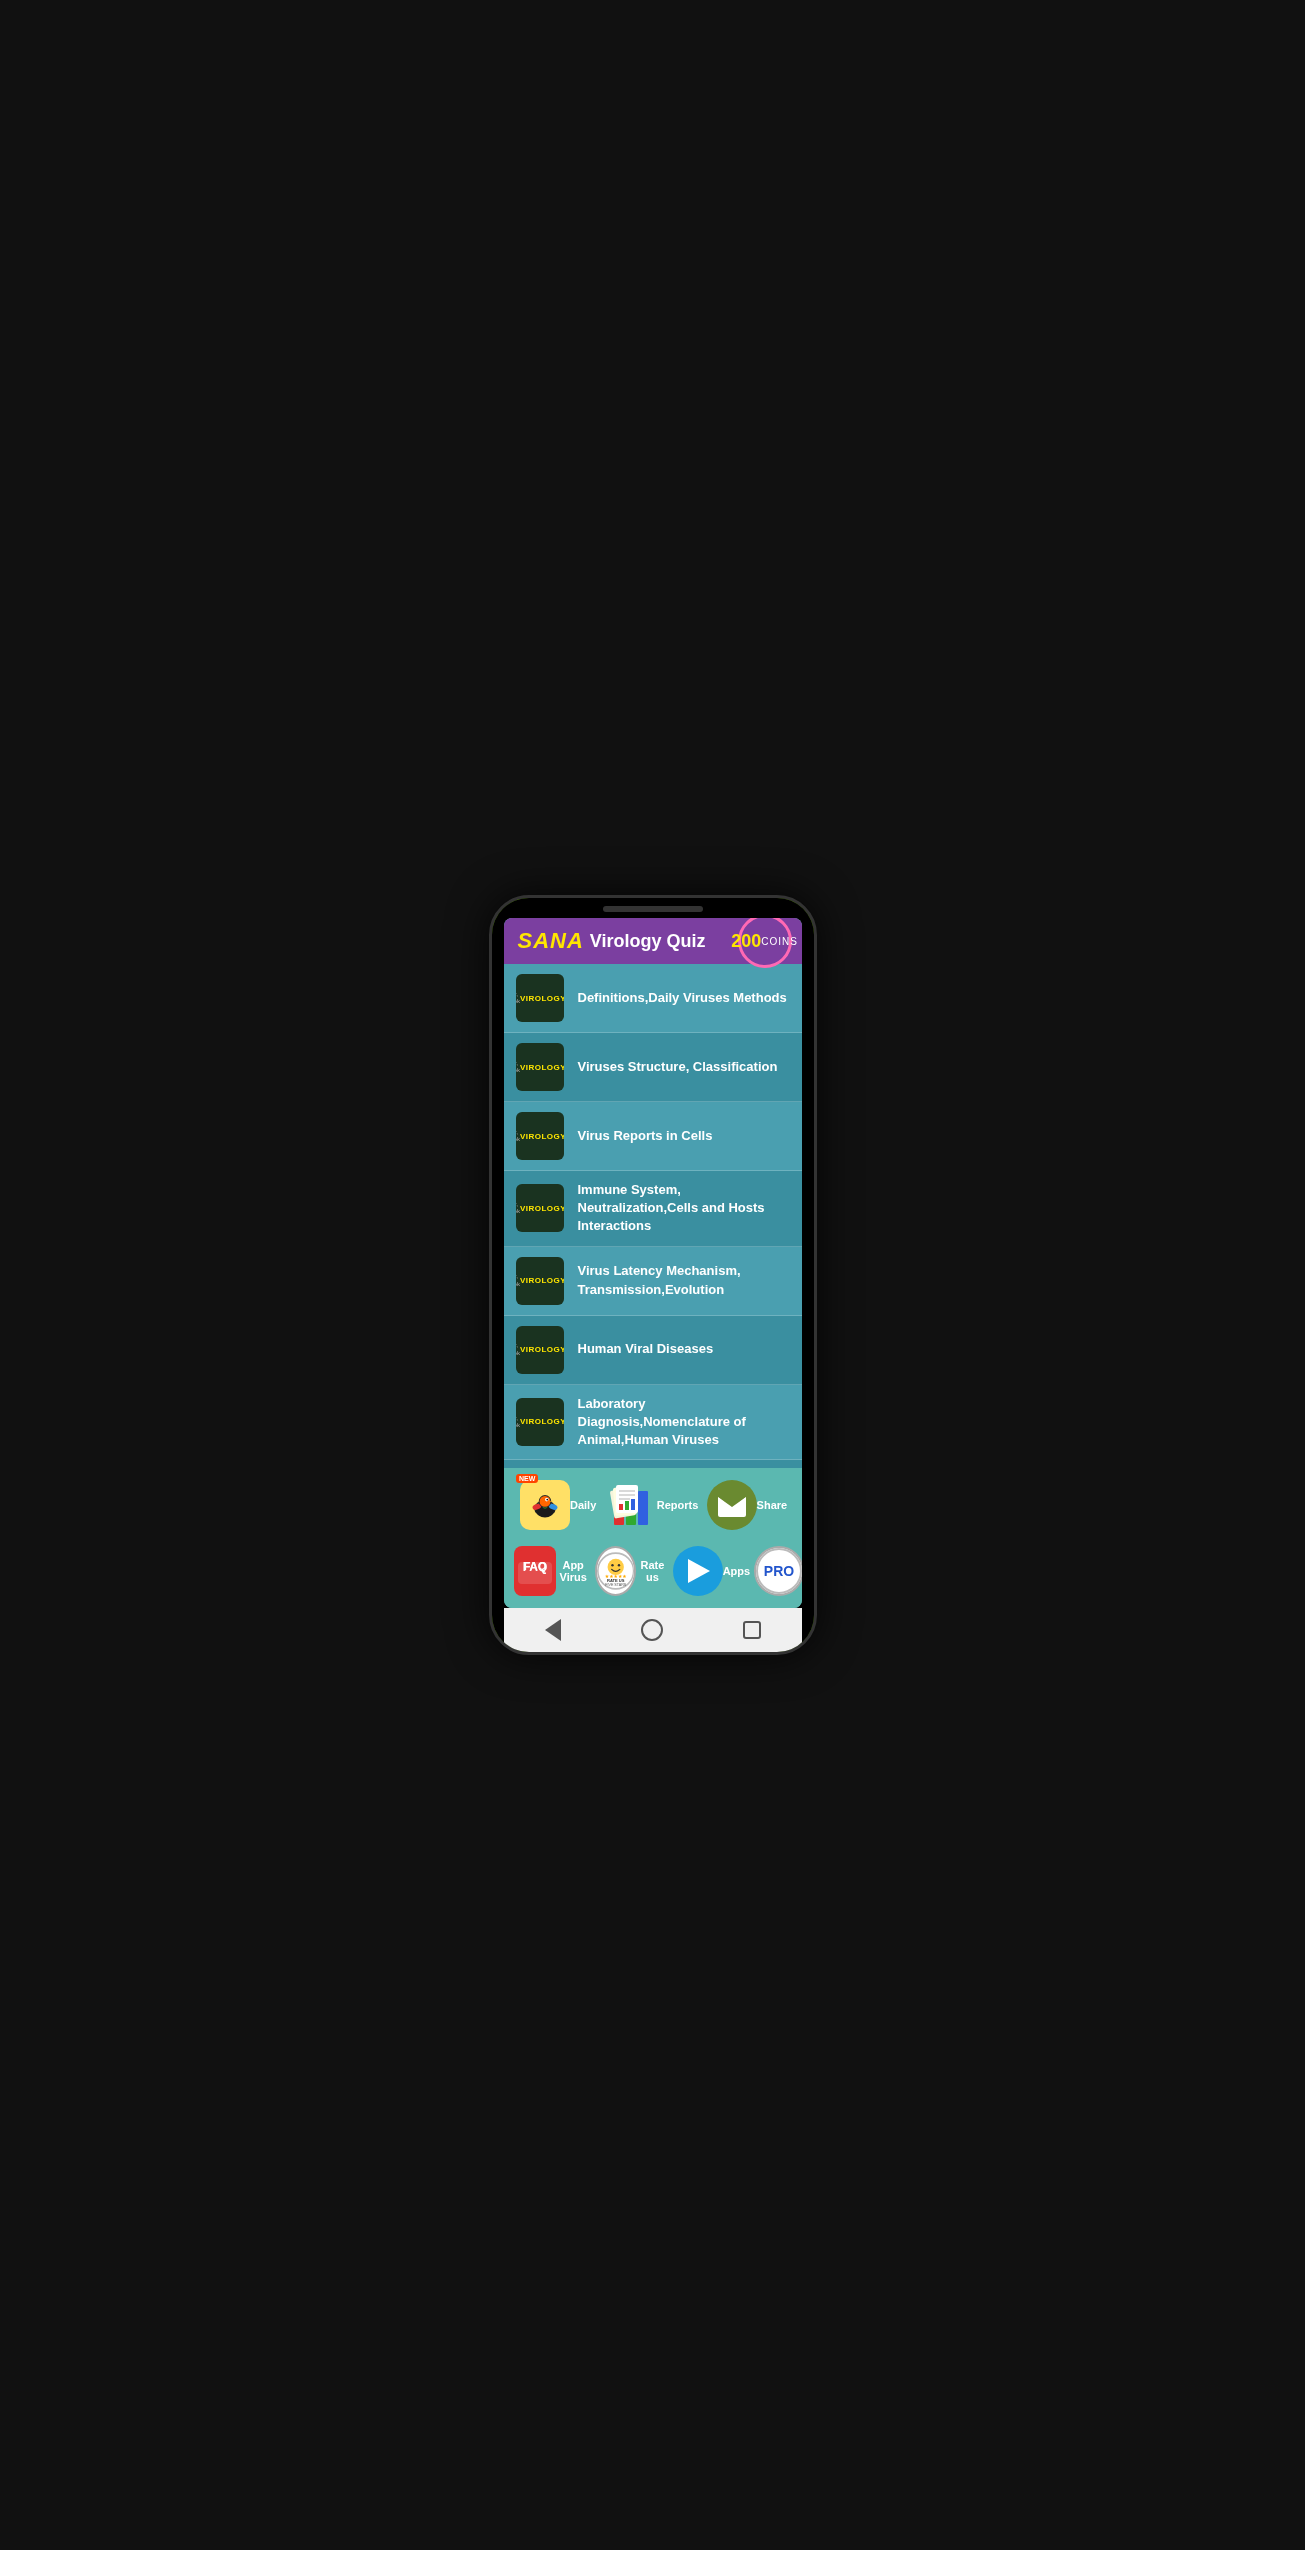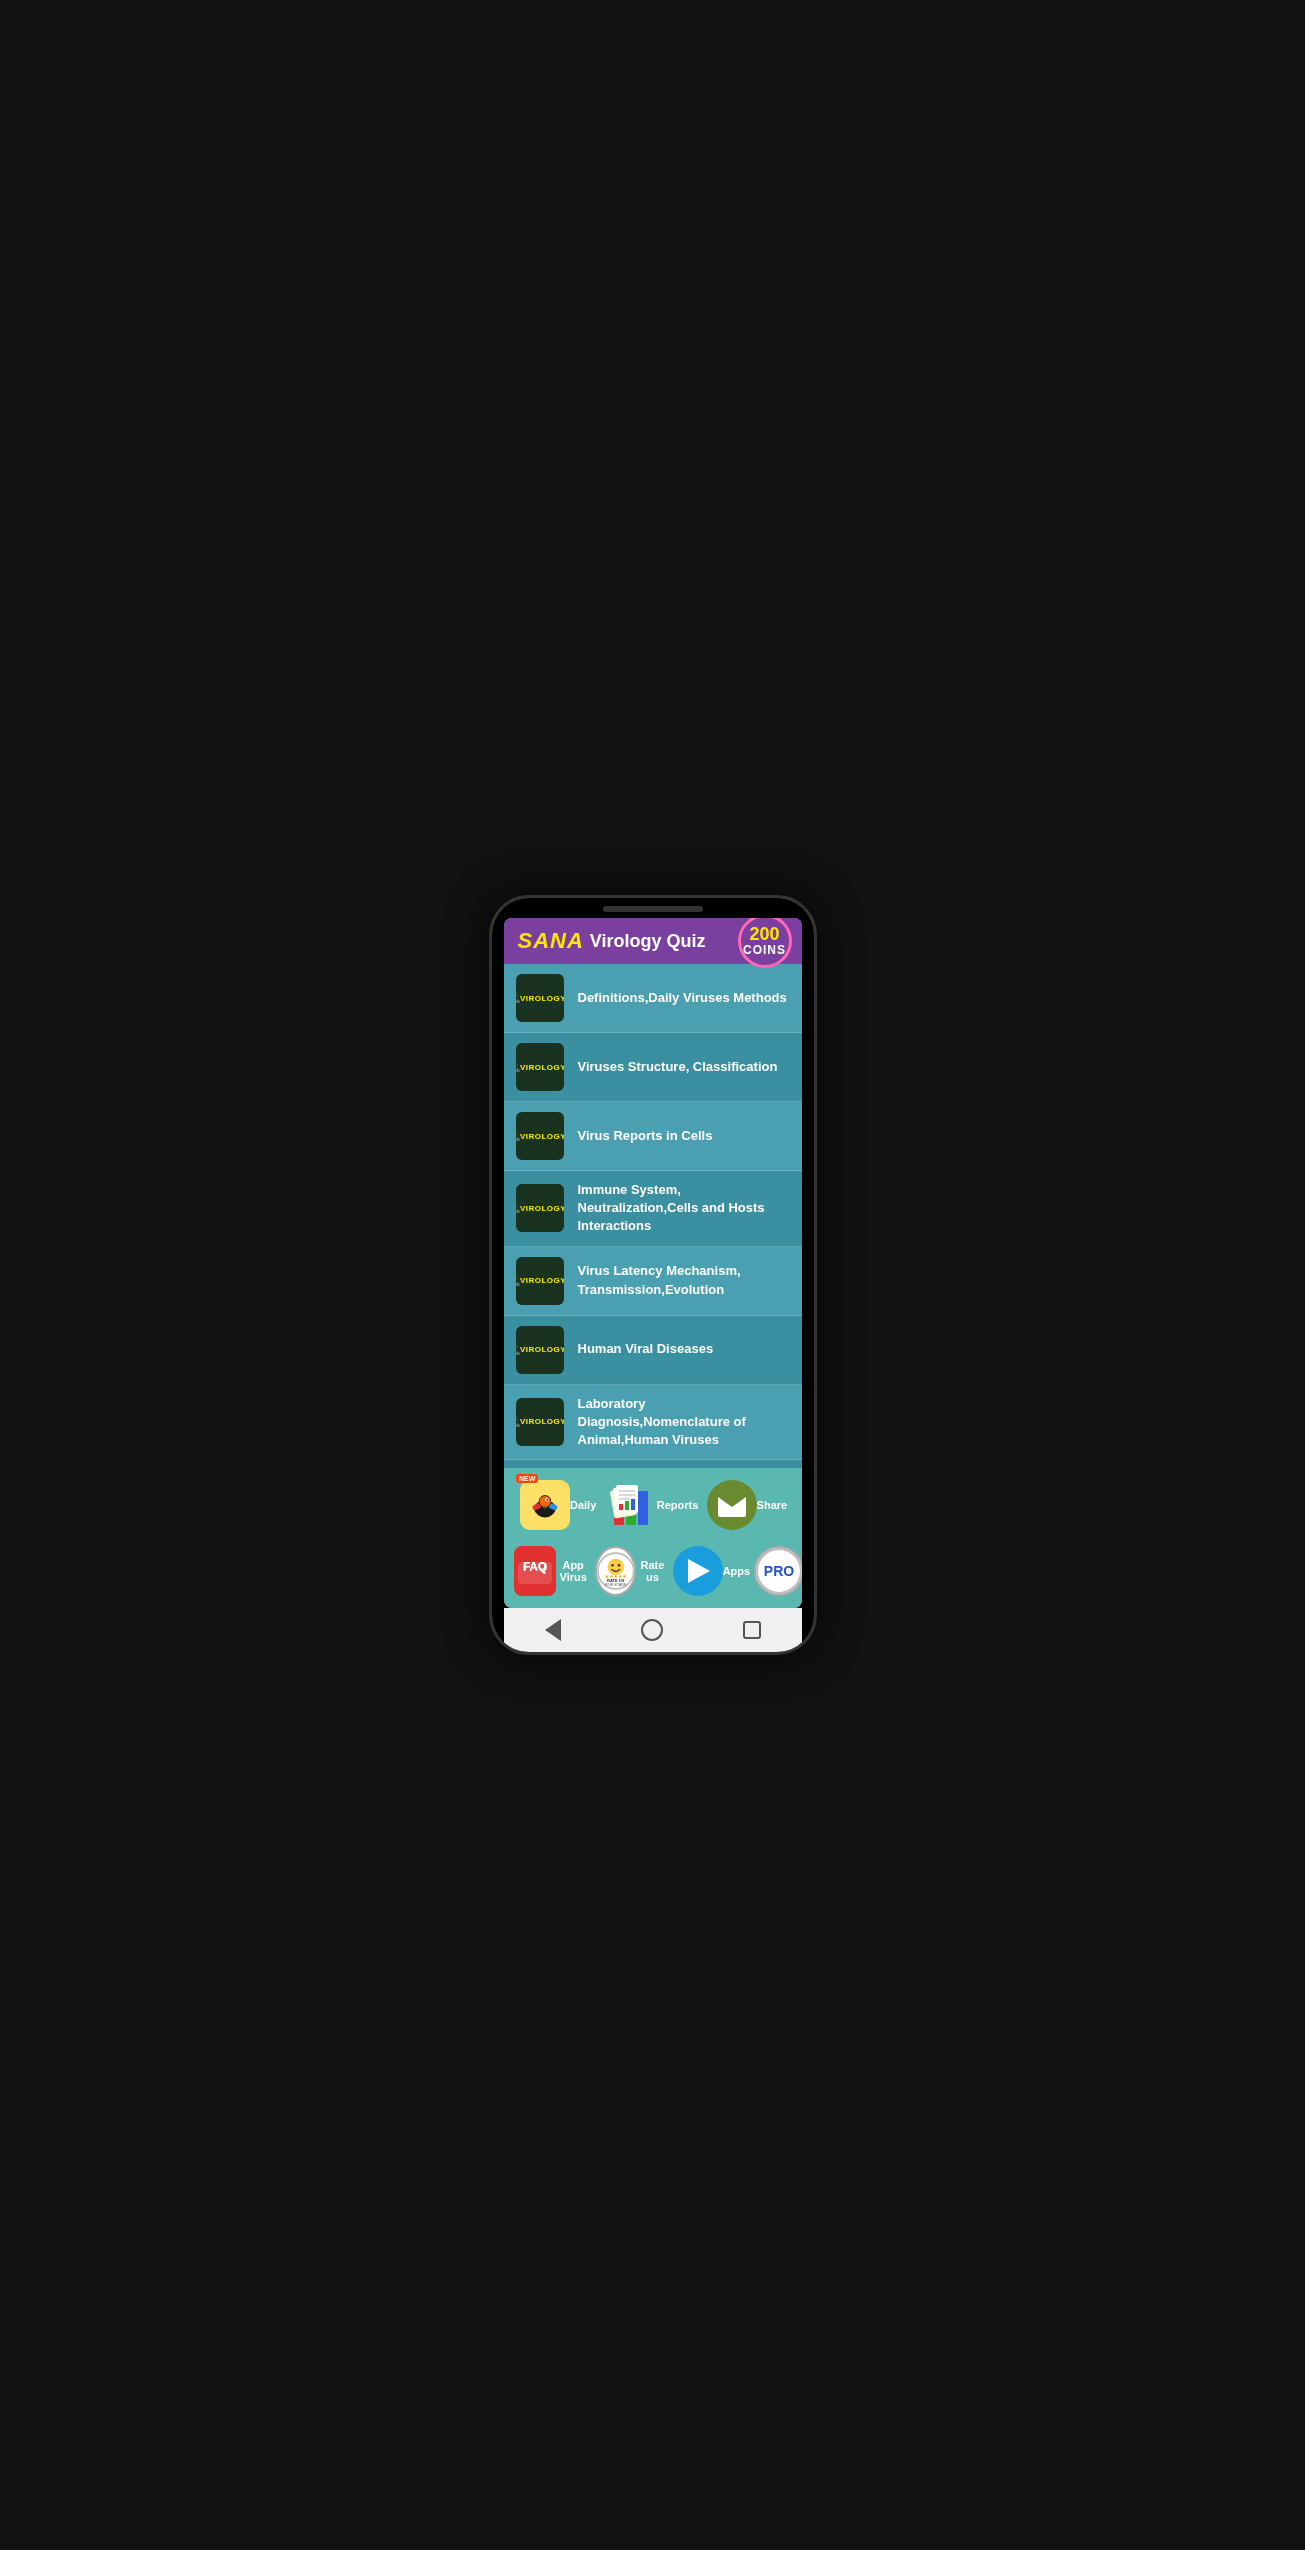--- a/index.html
+++ b/index.html
@@ -86,39 +86,39 @@
       color: white;
     }
 
     .coins-badge {
       width: 54px;
       height: 54px;
       border-radius: 50%;
       border: 3px solid #ff69b4;
       background: #7b3fa0;
       display: flex;
-      flex-direction: column;
+      flex-direction: row;
       align-items: center;
       justify-content: center;
       position: absolute;
       right: 10px;
       top: 50%;
       transform: translateY(-50%);
     }
 
     .coins-number {
       font-size: 18px;
       font-weight: 900;
       color: #ffe600;
       line-height: 1;
     }
 
     .coins-label {
-      font-size: 12px;
-      font-weight: bold;
+      font-size: 10px;
+      font-weight: normal;
       color: white;
       letter-spacing: 1px;
     }
 
     
     .quiz-list {
       flex: 1;
       overflow-y: auto;
       overflow-x: hidden;
       background: #3a8fa0;

